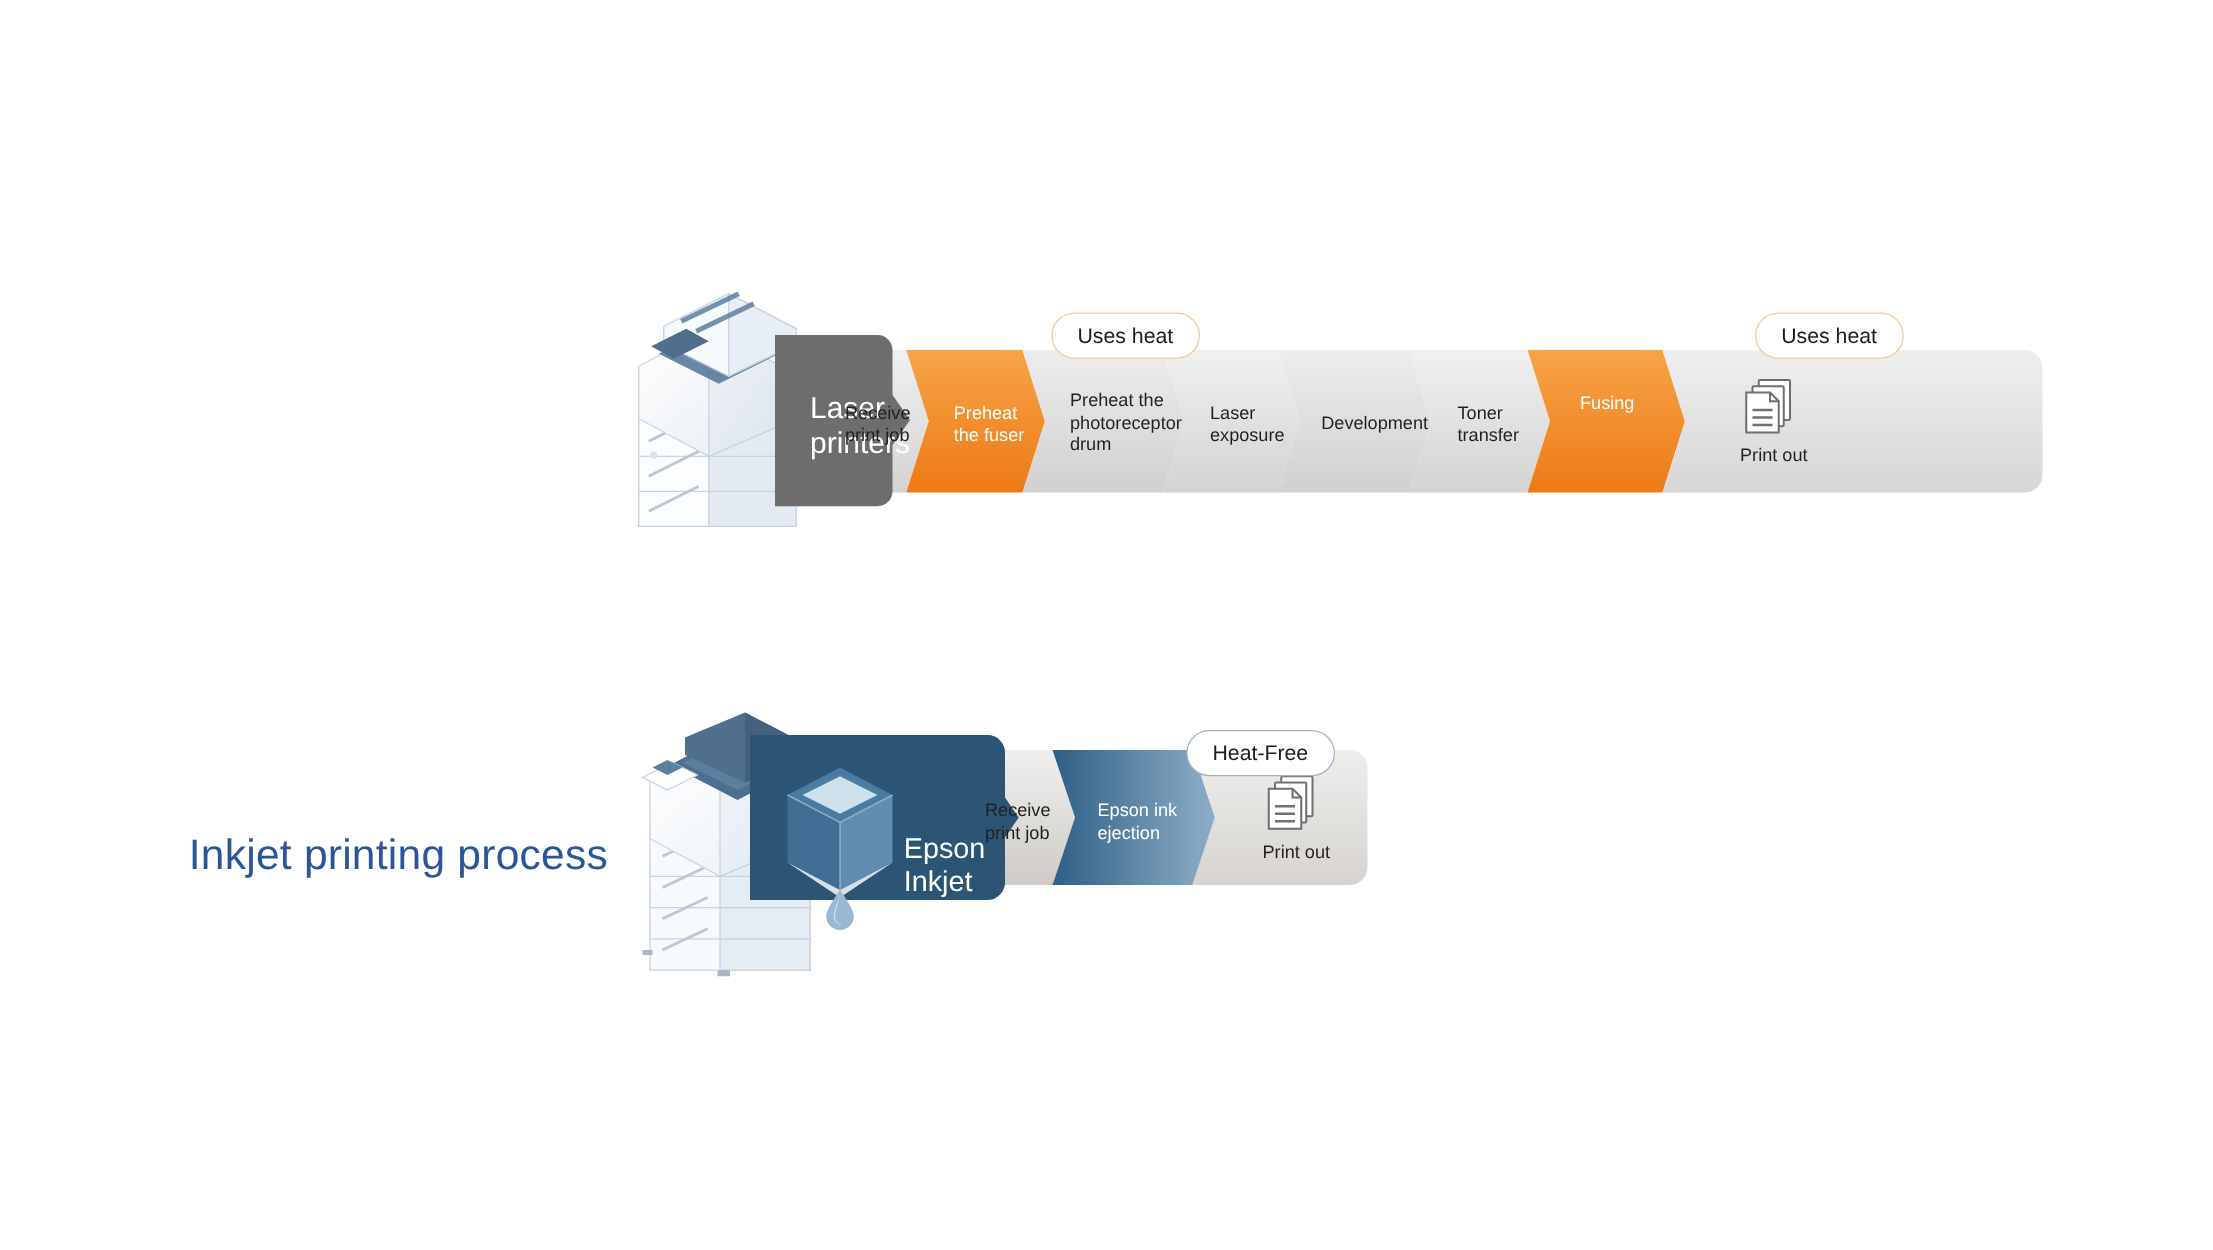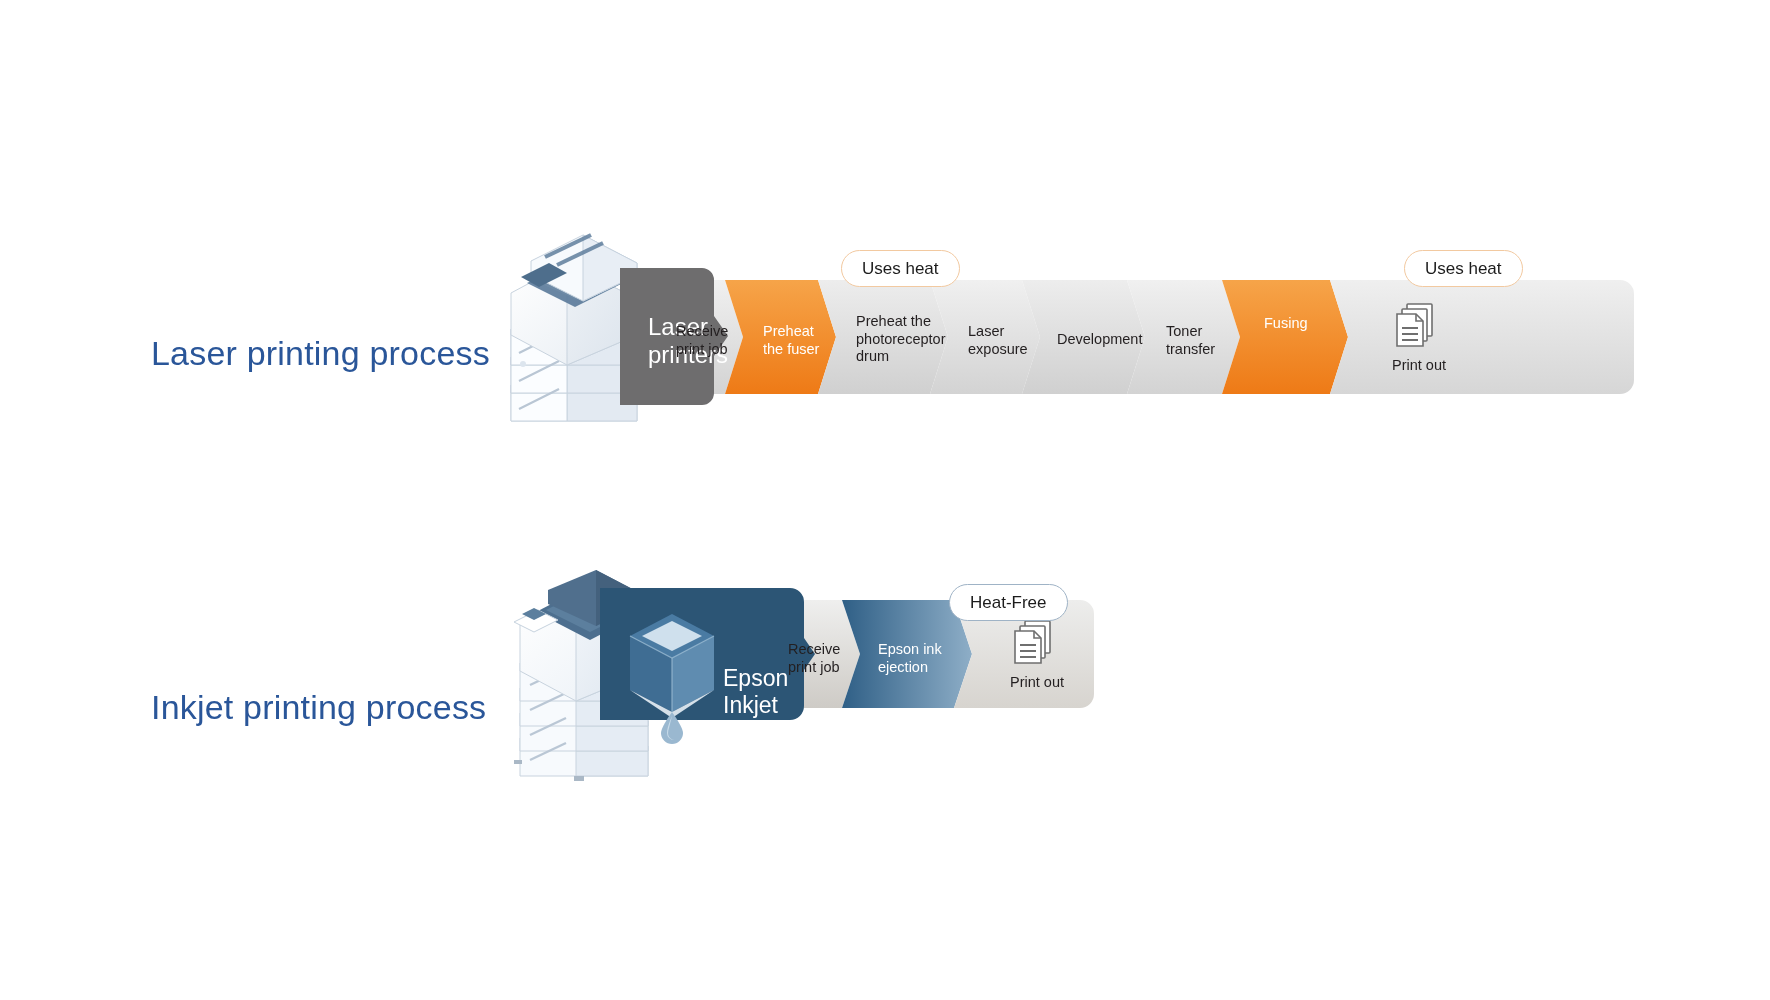--- a/index.html
+++ b/index.html
@@ -14,21 +14,21 @@
 
   
   .row-title{
     position:absolute;
     color:#2a5699;
     font-size:34px;
     letter-spacing:.2px;
     white-space:nowrap;
   }
   #laser-title{left:151px;top:334px;}
-  #inkjet-title{left:151px;top:665px;margin-top:23px;}
+  #inkjet-title{left:151px;top:665px;}
 
   
   .printer{position:absolute;}
   
   .flow{position:absolute;}
 
   
   #laser-flow{left:630px;top:280px;}
   #inkjet-flow{left:610px;top:600px;}
 
@@ -73,21 +73,20 @@
   .printout-label{
     font-size:14.5px;color:#231f20;white-space:nowrap;text-align:center;
   }
   svg{display:block;overflow:visible;}
 </style>
 </head>
 <body>
 
 <div class="canvas">
 
-  <div class="row-title" id="laser-title">Laser printing process</div>
 
   <div class="printer" style="left:505px;top:235px;">
     <svg width="140" height="210" viewBox="0 0 140 210">
       <defs>
         <linearGradient id="pbodyL" x1="0" y1="0" x2="1" y2="1">
           <stop offset="0" stop-color="#ffffff"></stop>
             <stop offset="1" stop-color="#e6ecf2"></stop>
         </linearGradient>
         <linearGradient id="pbodyR" x1="0" y1="0" x2="1" y2="1">
           <stop offset="0" stop-color="#eef2f6"></stop>

